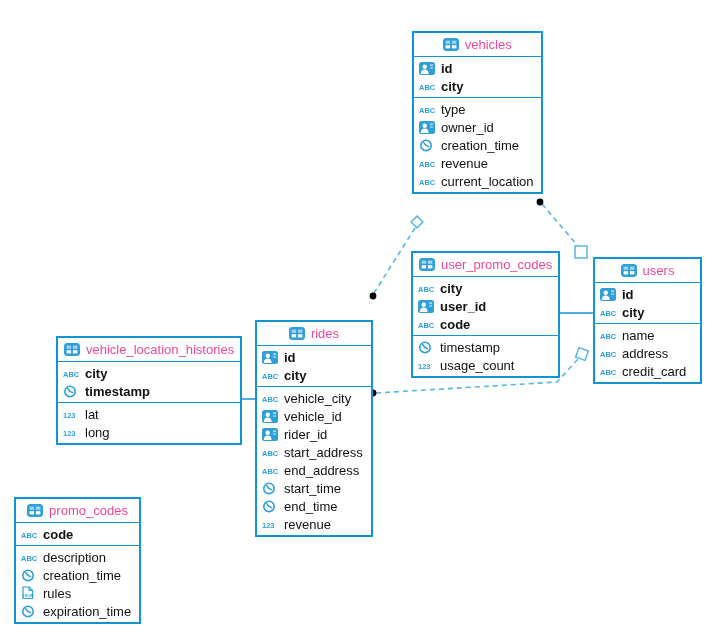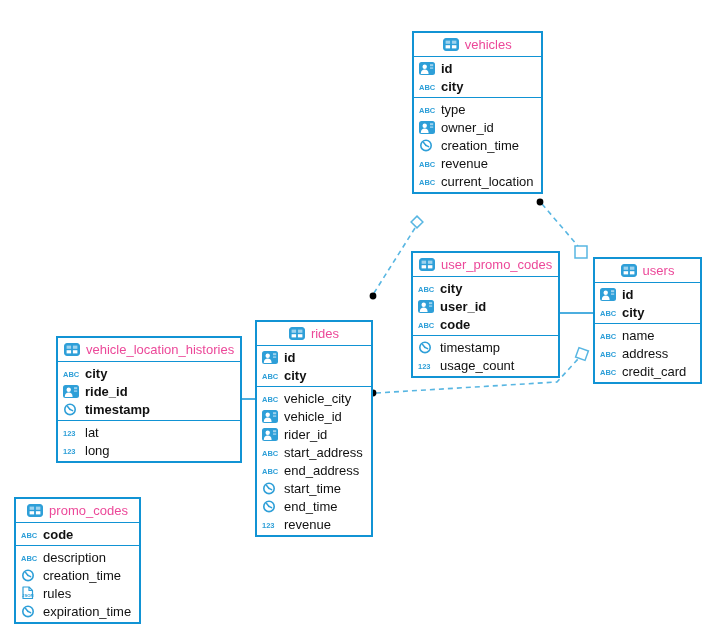--- a/index.html
+++ b/index.html
@@ -399,32 +399,20 @@
         <div class="row">
           <span class="ic">
             <svg width="17" height="10" viewBox="0 0 17 10">
               <text x="0" y="8.5" font-family="Liberation Sans,sans-serif" font-size="7.5" font-weight="bold" fill="#2e9fd8">ABC</text>
             </svg>
           </span>
           <span>city</span>
         </div>
         <div class="row">
           <span class="ic">
-            <svg width="16" height="13" viewBox="0 0 16 13">
-              <rect x="0" y="0" width="16" height="13" rx="2.5" fill="#2e9fd8"></rect>
-              <rect x="11" y="2.2" width="3.2" height="2" fill="#9fd3ee"></rect>
-              <rect x="11" y="5.4" width="3.2" height="1.4" fill="#9fd3ee"></rect>
-              <circle cx="5.7" cy="4.7" r="2.2" fill="#fff"></circle>
-              <path d="M1.8,12 C1.8,8.8 3.6,7.6 5.7,7.6 C7.8,7.6 9.6,8.8 9.6,12 Z" fill="#fff"></path>
-            </svg>
-          </span>
-          <span>ride_id</span>
-        </div>
-        <div class="row">
-          <span class="ic">
             <svg width="14" height="14" viewBox="0 0 14 14">
               <circle cx="7" cy="7.4" r="5.2" fill="#fff" stroke="#2e9fd8" stroke-width="1.6"></circle>
               <line x1="7" y1="7.4" x2="4.6" y2="4.6" stroke="#2e9fd8" stroke-width="1.5" stroke-linecap="round"></line>
               <line x1="7" y1="7.4" x2="9.6" y2="8.7" stroke="#2e9fd8" stroke-width="1.5" stroke-linecap="round"></line>
             </svg>
           </span>
           <span>timestamp</span>
         </div>
       </div>
     <div class="sec cols">

